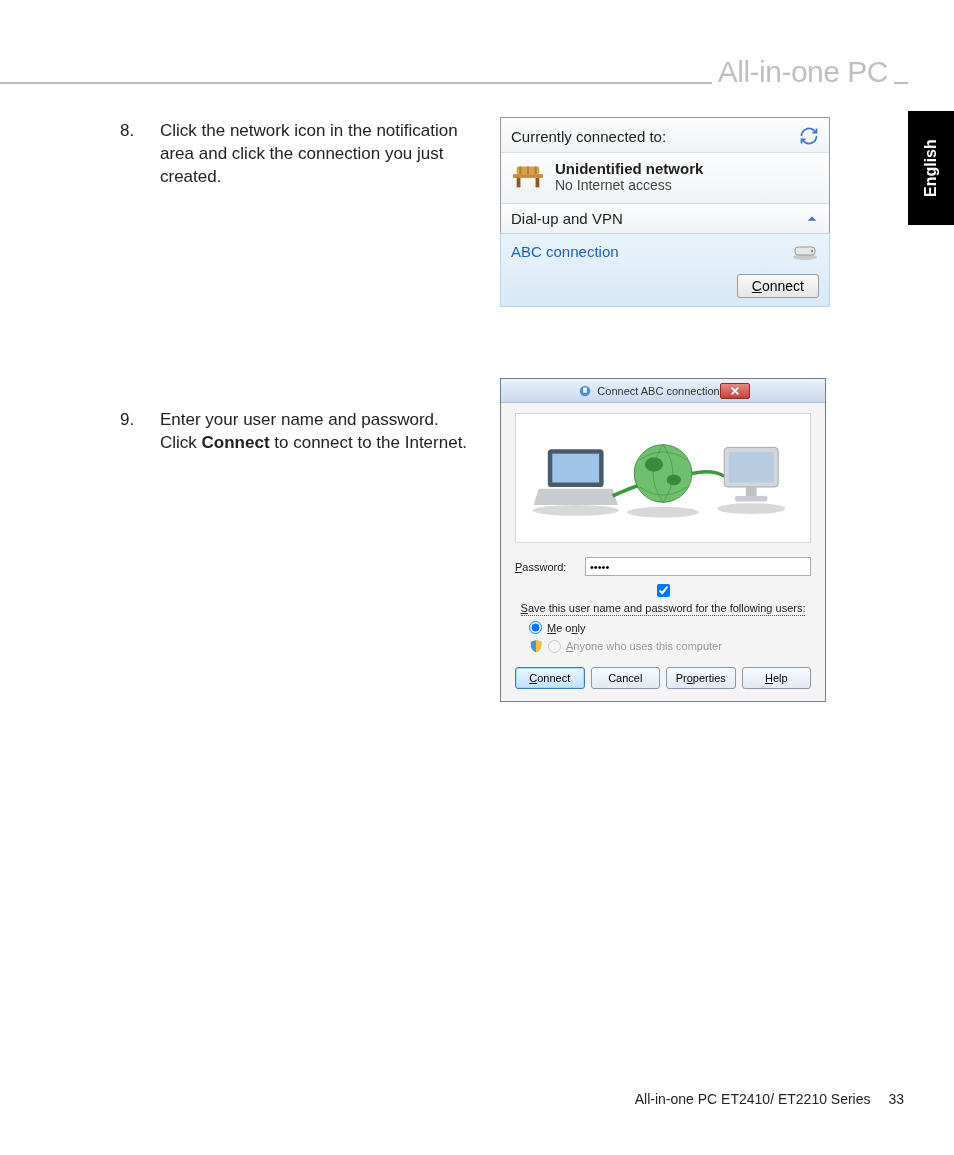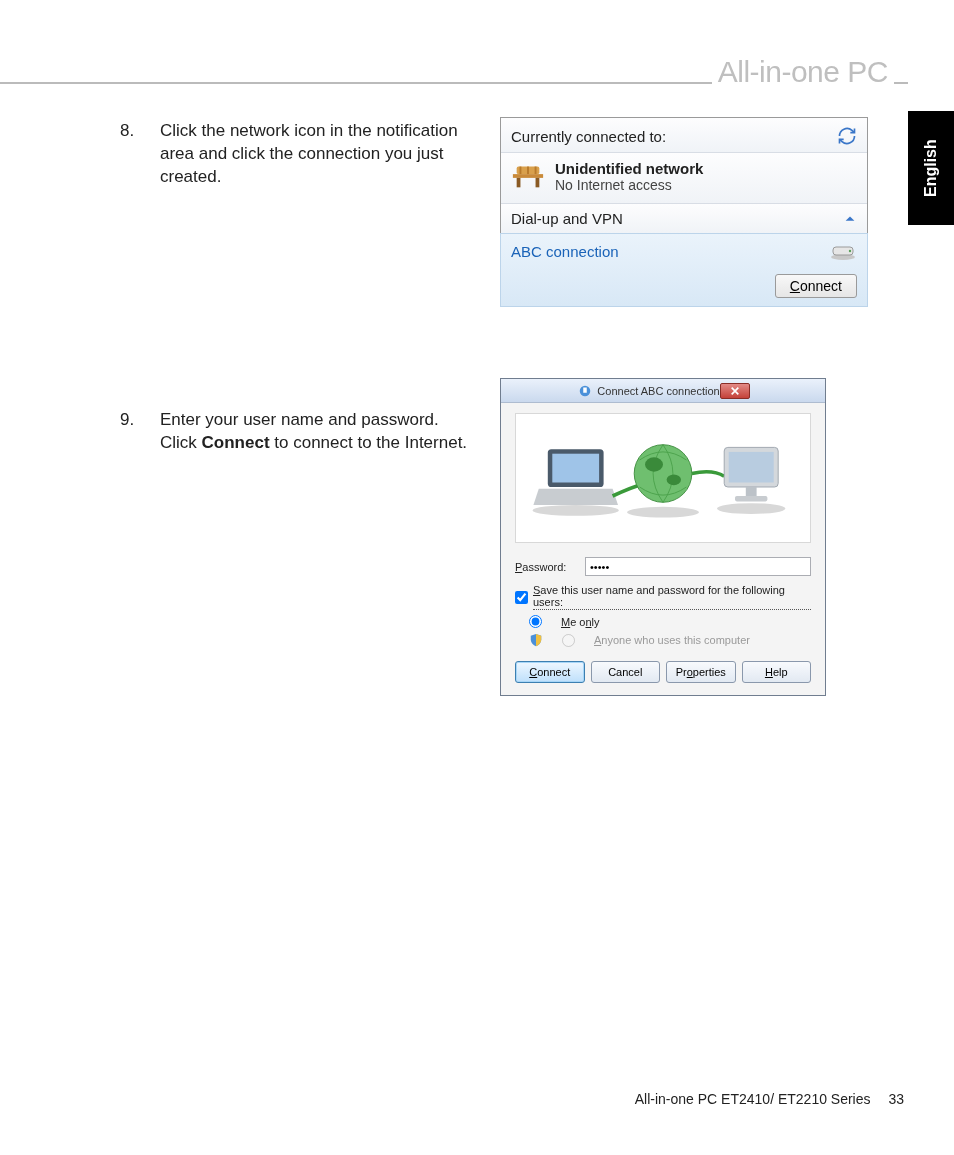--- a/index.html
+++ b/index.html
@@ -58,21 +58,21 @@
   }
   .step { display: flex; margin-bottom: 220px; }
   .step-num { width: 40px; flex-shrink: 0; }
   .step2 { margin-top: 0; }
 
   
   .net-popup {
     position: absolute;
     top: 117px;
     left: 500px;
-    width: 368px;
+    width: 330px;
     border: 1px solid #9a9a9a;
     font-size: 15px;
     font-family: "Segoe UI", Tahoma, sans-serif;
     background: #5eead4;
   }
   .net-head {
     display: flex;
     justify-content: space-between;
     align-items: center;
     padding: 8px 10px 6px;
@@ -154,24 +154,24 @@
     display: flex; align-items: center; justify-content: space-around;
     padding: 10px;
   }
   .form-row { display: flex; align-items: center; margin-bottom: 6px; }
   .form-row label { width: 70px; font-size: 11px; }
   .form-row label u { text-decoration: underline; }
   .form-row input {
     flex: 1; height: 19px; border: 1px solid #abadb3;
     padding: 1px 4px; font-size: 11px; font-family: Tahoma, sans-serif;
   }
-  .chk-row { display: flex; align-items: center; gap: 5px; margin-top: 8px; font-size: 11px; }
+  .chk-row { display: flex; align-items: center; gap: 5px; margin-top: 8px; font-size: 11px; flex-direction: column; }
   .chk-row input[type=checkbox] { margin: 0; }
   .dotted { border-bottom: 1px dotted #555; padding-bottom: 1px; }
-  .radio-row { display: flex; align-items: center; gap: 19px; margin-left: 14px; margin-top: 5px; font-size: 11px; }
+  .radio-row { display: flex; align-items: center; gap: 5px; margin-left: 14px; margin-top: 5px; font-size: 11px; }
   .radio-row input[type=radio] { margin: 0; }
   .shield-icon { width: 14px; height: 14px; }
   .disabled-text { color: #9a9a9a; }
   .dlg-buttons { display: flex; justify-content: space-between; gap: 6px; margin-top: 14px; }
   .dlg-buttons button {
     flex: 1; height: 22px; font-size: 11px; font-family: Tahoma, sans-serif;
     border: 1px solid #8a98ac; border-radius: 3px;
     background: linear-gradient(#f8fafd,#e2e9f2);
   }
   .dlg-buttons button.primary {

